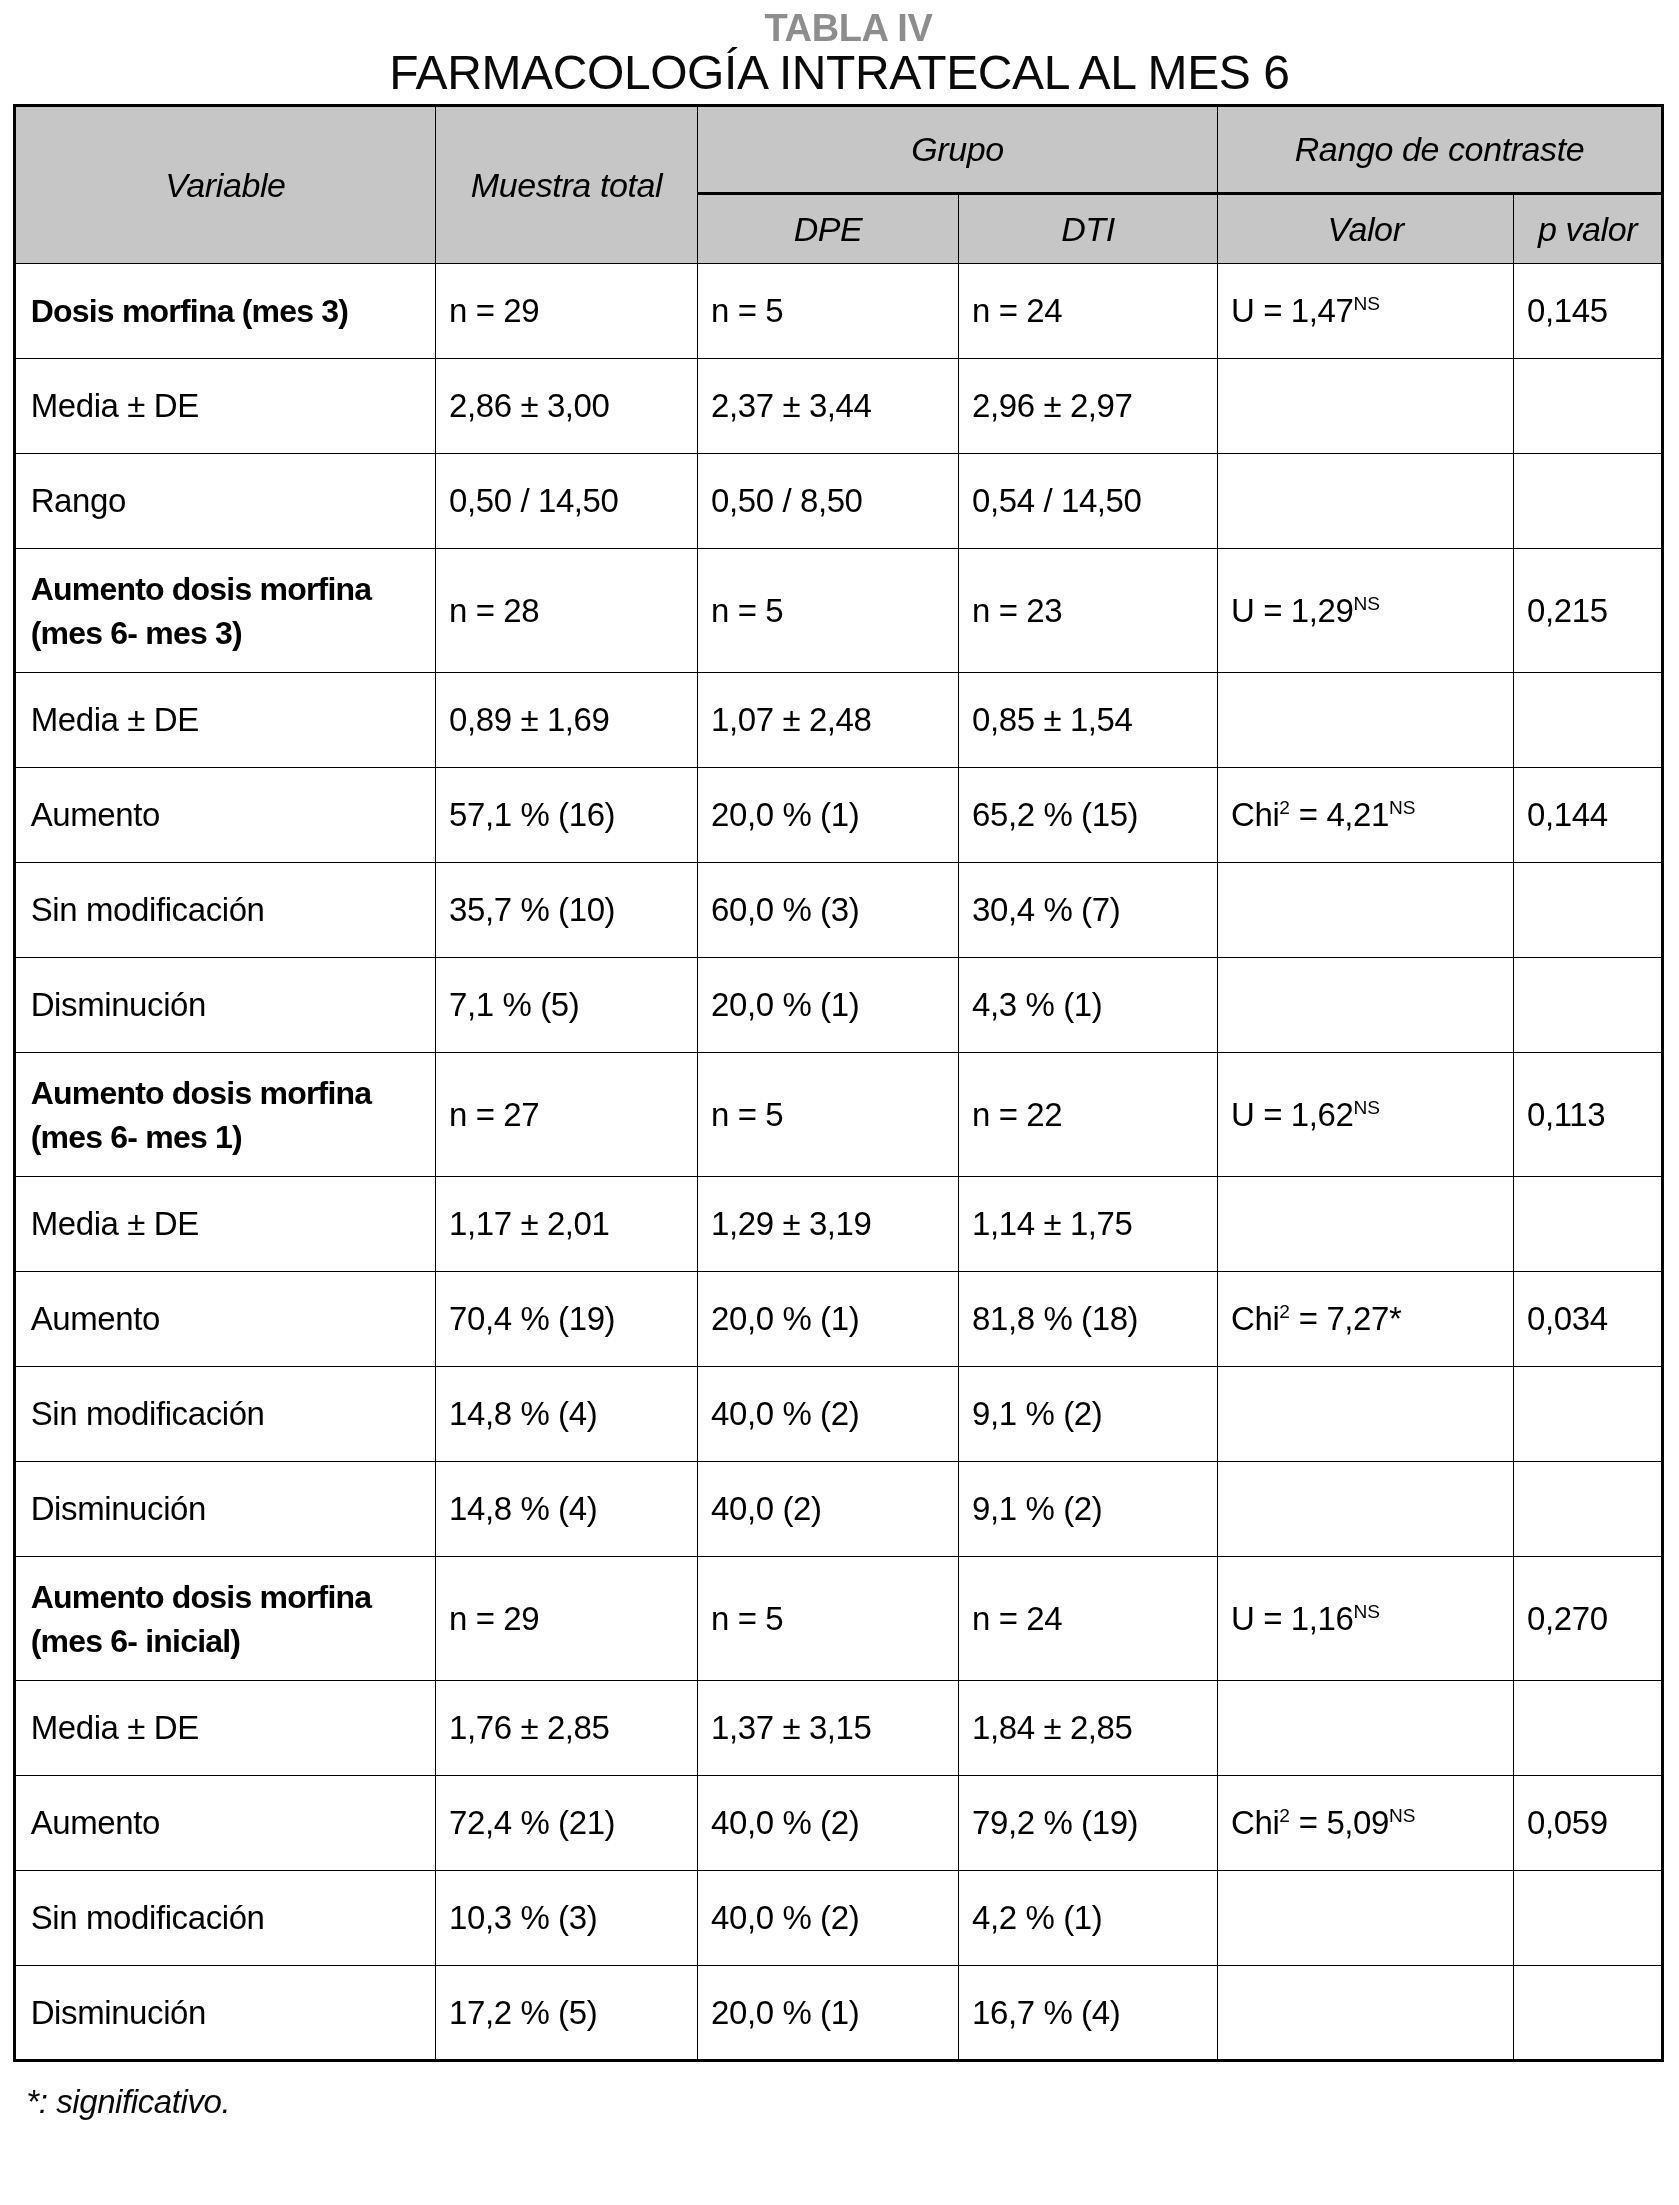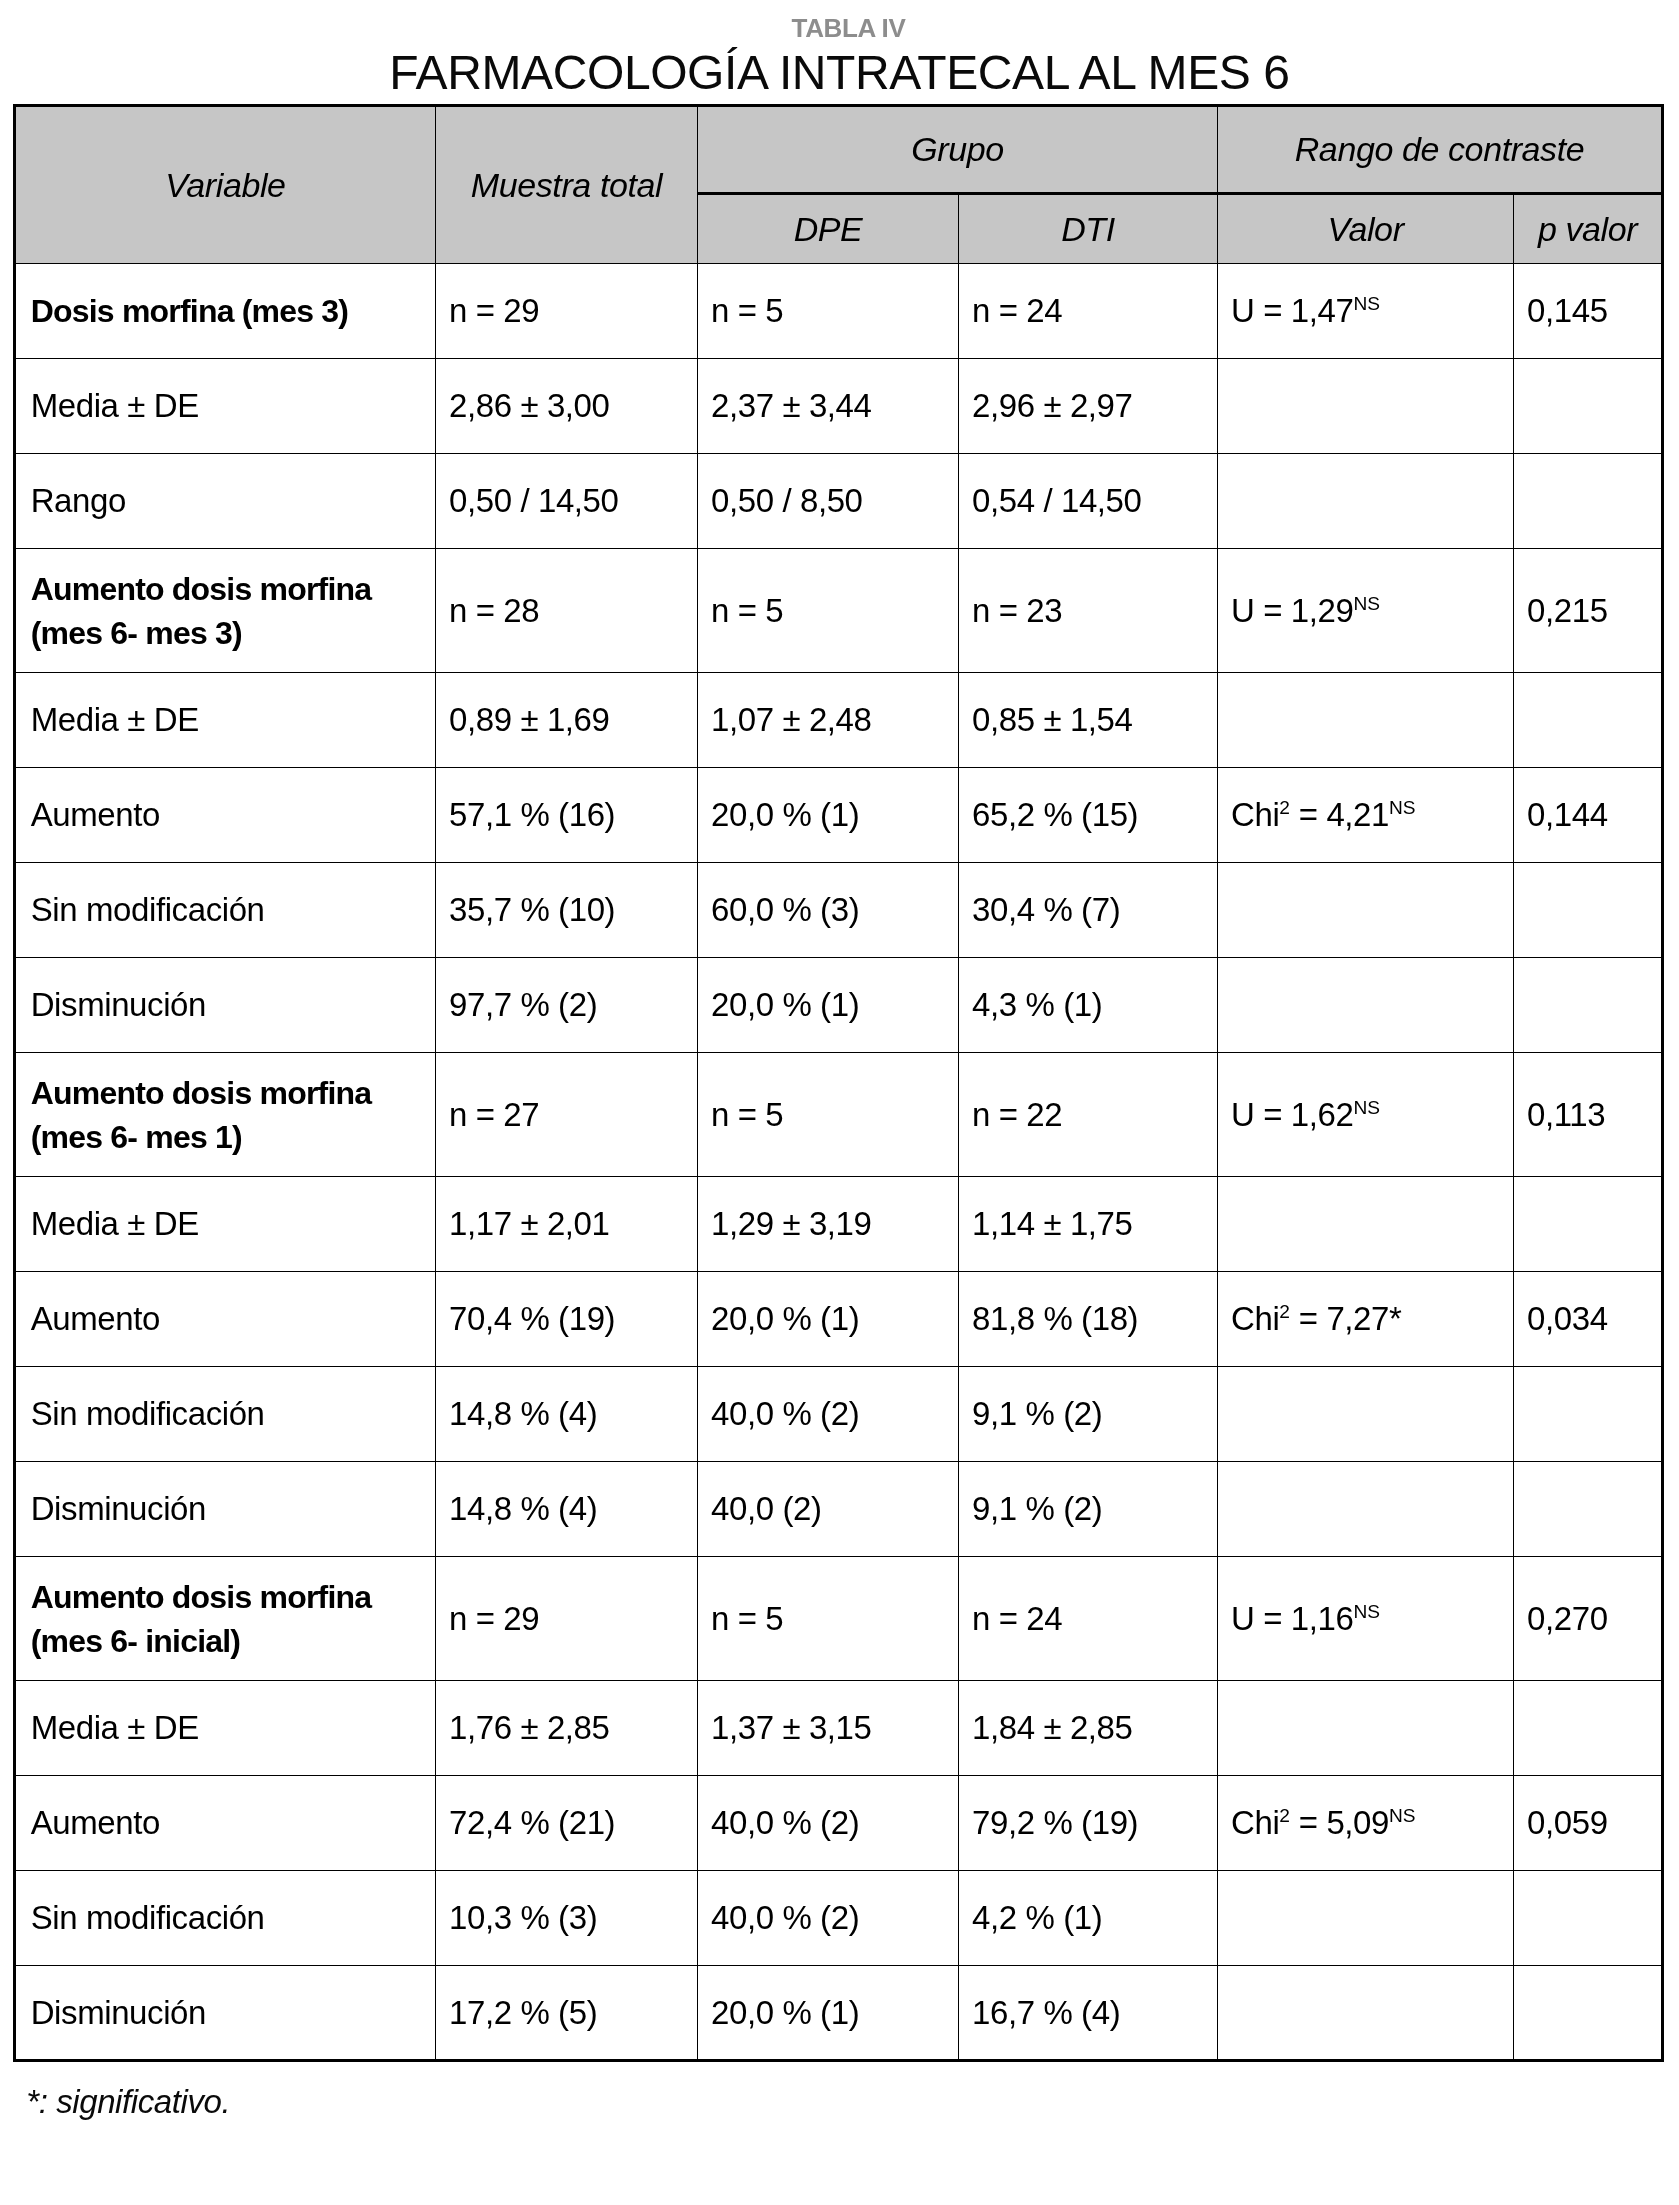--- a/index.html
+++ b/index.html
@@ -20,21 +20,21 @@
   
   .title-block {
     position: absolute;
     top: 6.5px;
     left: 0;
     width: 100%;
     text-align: center;
     letter-spacing: -0.4px;
   }
   .title-1 {
-    font-size: 26px;
+    font-size: 38px;
     font-weight: bold;
     color: var(--title-gray, #8d8d8d);
     line-height: 42px;
     margin-left: 18px;
   }
   .title-2 {
     font-size: 48px;
     font-weight: normal;
     color: #0a0a0a;
     line-height: 46px;
@@ -192,21 +192,21 @@
         <tr>
           <td class="lbl indent">Sin modificación</td>
           <td class="val">35,7 % (10)</td>
           <td class="val">60,0 % (3)</td>
           <td class="val">30,4 % (7)</td>
           <td class="val"></td>
           <td class="val"></td>
         </tr>
         <tr>
           <td class="lbl indent">Disminución</td>
-          <td class="val">97,7 % (2)</td>
+          <td class="val">7,1 % (5)</td>
           <td class="val">20,0 % (1)</td>
           <td class="val">4,3 % (1)</td>
           <td class="val"></td>
           <td class="val"></td>
         </tr>
         <tr class="row-tall">
           <td class="lbl bold">Aumento dosis morfina<br>(mes 6- mes 1)</td>
           <td class="val">n = 27</td>
           <td class="val">n = 5</td>
           <td class="val">n = 22</td>

